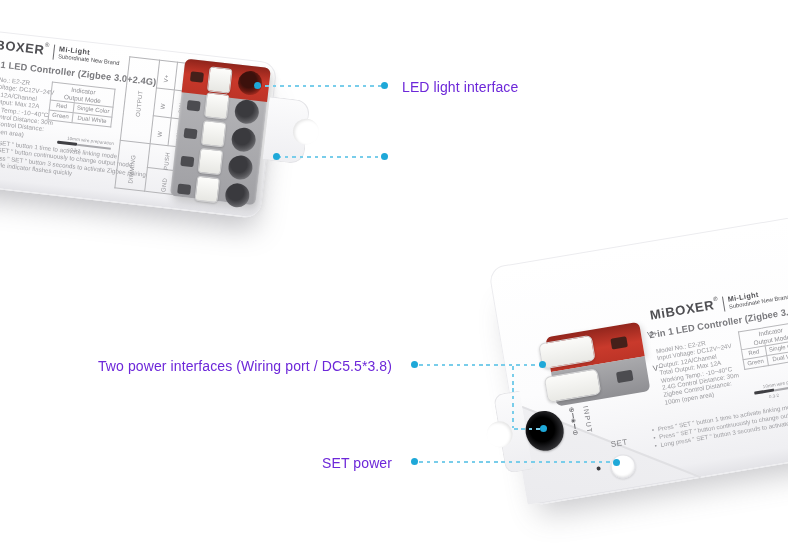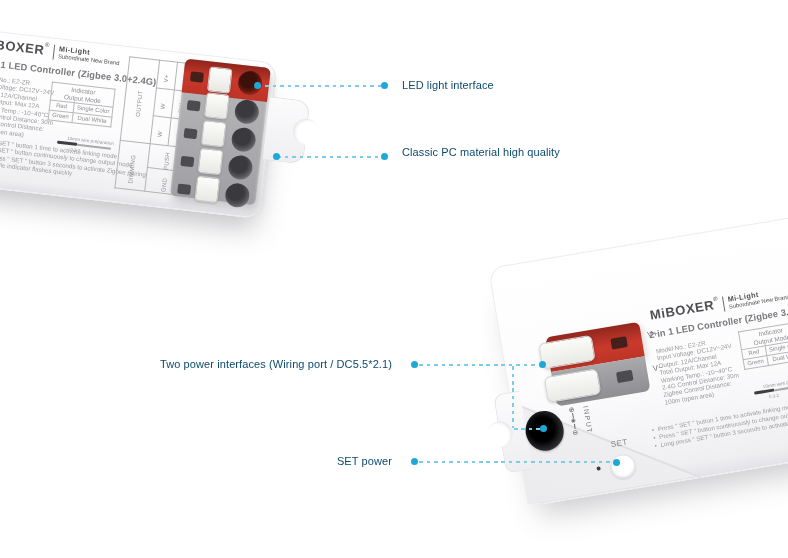--- a/index.html
+++ b/index.html
@@ -88,21 +88,21 @@
             color:#6a6a6e;font-size:7px;line-height:7px;}
   .pline{width:1px;height:5px;background:#6a6a6e;}
   .pmid{font-size:5.5px;line-height:5.5px;}
   .inputtxt{position:absolute;left:70px;top:152px;writing-mode:vertical-rl;font-size:7px;letter-spacing:1.5px;
             color:#7e7e82;}
   .settxt{position:absolute;left:92px;top:190px;font-size:8px;color:#87878b;letter-spacing:.5px;}
   .setbtn{position:absolute;left:88px;top:206px;width:23px;height:22px;border-radius:50%;border:1px solid #e2e2e5;
           background:radial-gradient(circle at 45% 40%,#ffffff 0 55%,#f1f1f3 100%);
           box-shadow:inset 0 -1px 2px rgba(0,0,0,.08),0 1px 2px rgba(0,0,0,.12);}
   .pinhole{position:absolute;left:74px;top:214px;width:4px;height:4px;border-radius:50%;background:#3c3c3f;}
-  .ann-label{position:absolute;font-size:11px;color:#0c4a6e;letter-spacing:.1px;white-space:nowrap;z-index:10;}
+  .ann-label{position:absolute;font-size:14px;color:#6d28d9;letter-spacing:.1px;white-space:nowrap;z-index:10;}
   .ar{text-align:right;}
   .hdash{position:absolute;height:2px;z-index:9;
          background:repeating-linear-gradient(90deg,#79cdea 0 3.5px,transparent 3.5px 7.5px);}
   .vdash{position:absolute;width:2px;z-index:9;
          background:repeating-linear-gradient(180deg,#79cdea 0 3.5px,transparent 3.5px 7.5px);}
   .dot{position:absolute;width:7px;height:7px;border-radius:50%;background:#1ea8d8;z-index:10;}
 </style>
 </head>
 <body>
 
@@ -300,26 +300,25 @@
       <div class="bullet">Press " SET " button continuously to change output mode</div>
       <div class="bullet">Long press " SET " button 3 seconds to activate Zigbee pairing mode while indicator flashes quickly</div>
     </div>
   </div>
 
   <div class="ann-label" style="left:402px;top:79px;">LED light interface</div>
   <div class="hdash" style="left:258px;top:85px;width:126px;"></div>
   <div class="dot" style="left:254px;top:82px;"></div>
   <div class="dot" style="left:381px;top:82px;"></div>
 
-  <div class="ann-label" style="left:402px;top:146px;">Classic PC material high quality</div>
   <div class="hdash" style="left:277px;top:156px;width:107px;"></div>
   <div class="dot" style="left:273px;top:153px;"></div>
   <div class="dot" style="left:381px;top:153px;"></div>
 
-  <div class="ann-label ar" style="right:396px;top:358px;">Two power interfaces (Wiring port / DC5.5*2.1)</div>
+  <div class="ann-label ar" style="right:396px;top:358px;">Two power interfaces (Wiring port / DC5.5*3.8)</div>
   <div class="hdash" style="left:419px;top:364px;width:122px;"></div>
   <div class="vdash" style="left:512px;top:366px;height:62px;"></div>
   <div class="hdash" style="left:514px;top:428px;width:26px;"></div>
   <div class="dot" style="left:411px;top:361px;"></div>
   <div class="dot" style="left:539px;top:361px;"></div>
   <div class="dot" style="left:540px;top:425px;"></div>
 
   <div class="ann-label ar" style="right:396px;top:455px;">SET power</div>
   <div class="hdash" style="left:419px;top:461px;width:194px;"></div>
   <div class="dot" style="left:411px;top:458px;"></div>

